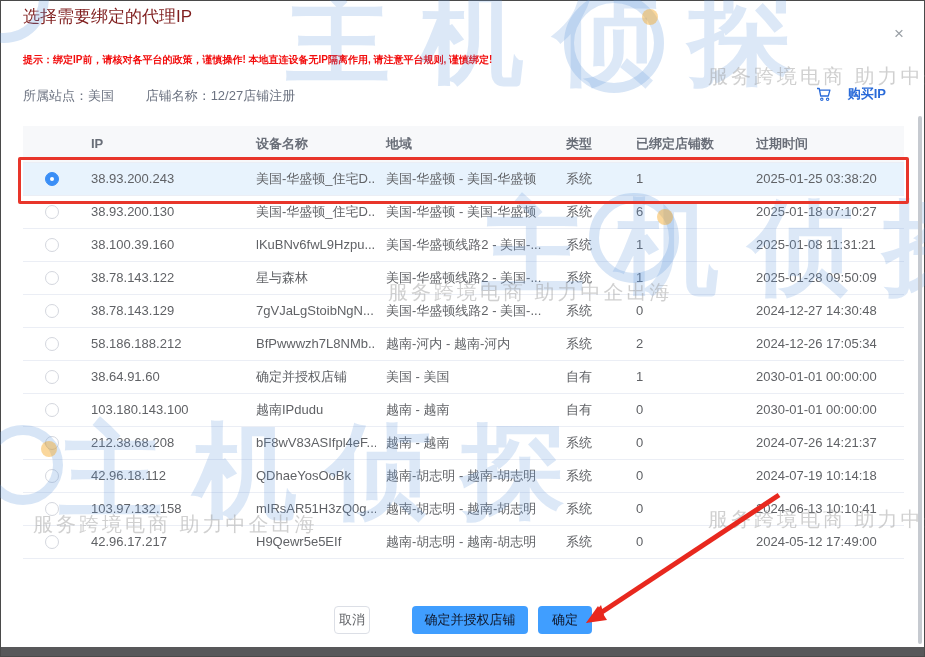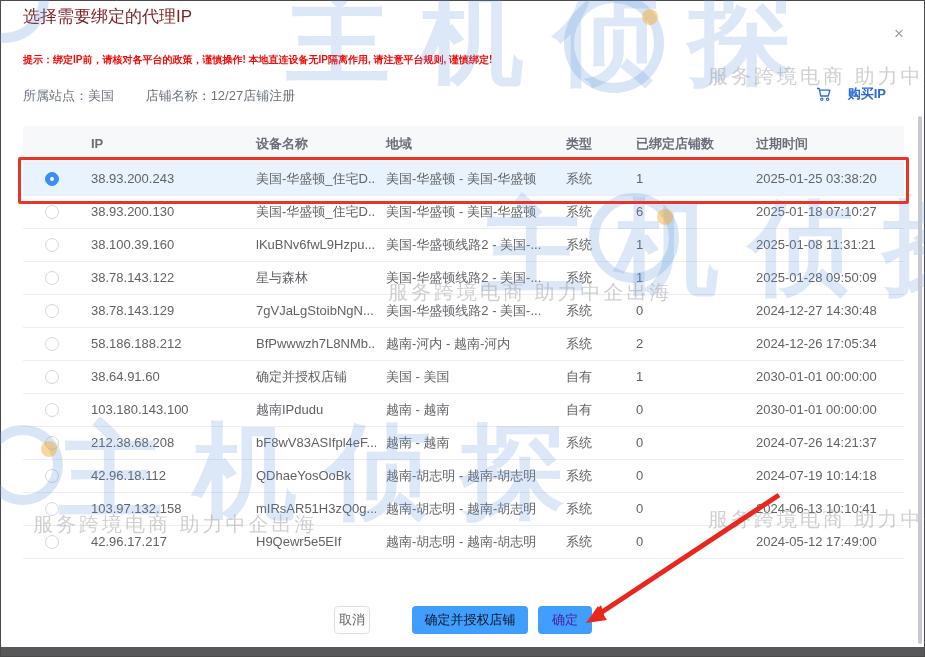--- a/index.html
+++ b/index.html
@@ -43,21 +43,21 @@
   .radio-on::after {
     content:""; position:absolute; left:4px; top:4px; width:4px; height:4px;
     border-radius:50%; background:#fff;
   }
 
   
   .footer { position:absolute; left:0; top:605px; width:925px; height:28px; z-index:8; }
   .btn { position:absolute; height:28px; border-radius:4px; font-size:13px; cursor:pointer; border:none; font-family:inherit; }
   .btn-cancel { left:333px; width:36px; background:#fff; border:1px solid #dcdfe6; color:#606266; }
   .btn-auth { left:411px; width:116px; background:#409eff; color:#0f172a; }
-  .btn-confirm { left:537px; width:54px; background:#409eff; color:#4c1d95; }
+  .btn-confirm { left:537px; width:54px; background:#409eff; color:#0f172a; }
 
   
   .red-box {
     position:absolute; left:17px; top:156px; width:891px; height:47px;
     border:3px solid #e8352a; border-radius:2px; z-index:30; pointer-events:none;
   }
   .arrow-svg { position:absolute; inset:0; z-index:40; pointer-events:none; }
 
   
   .wm { position:absolute; pointer-events:none; z-index:6; white-space:nowrap; }

